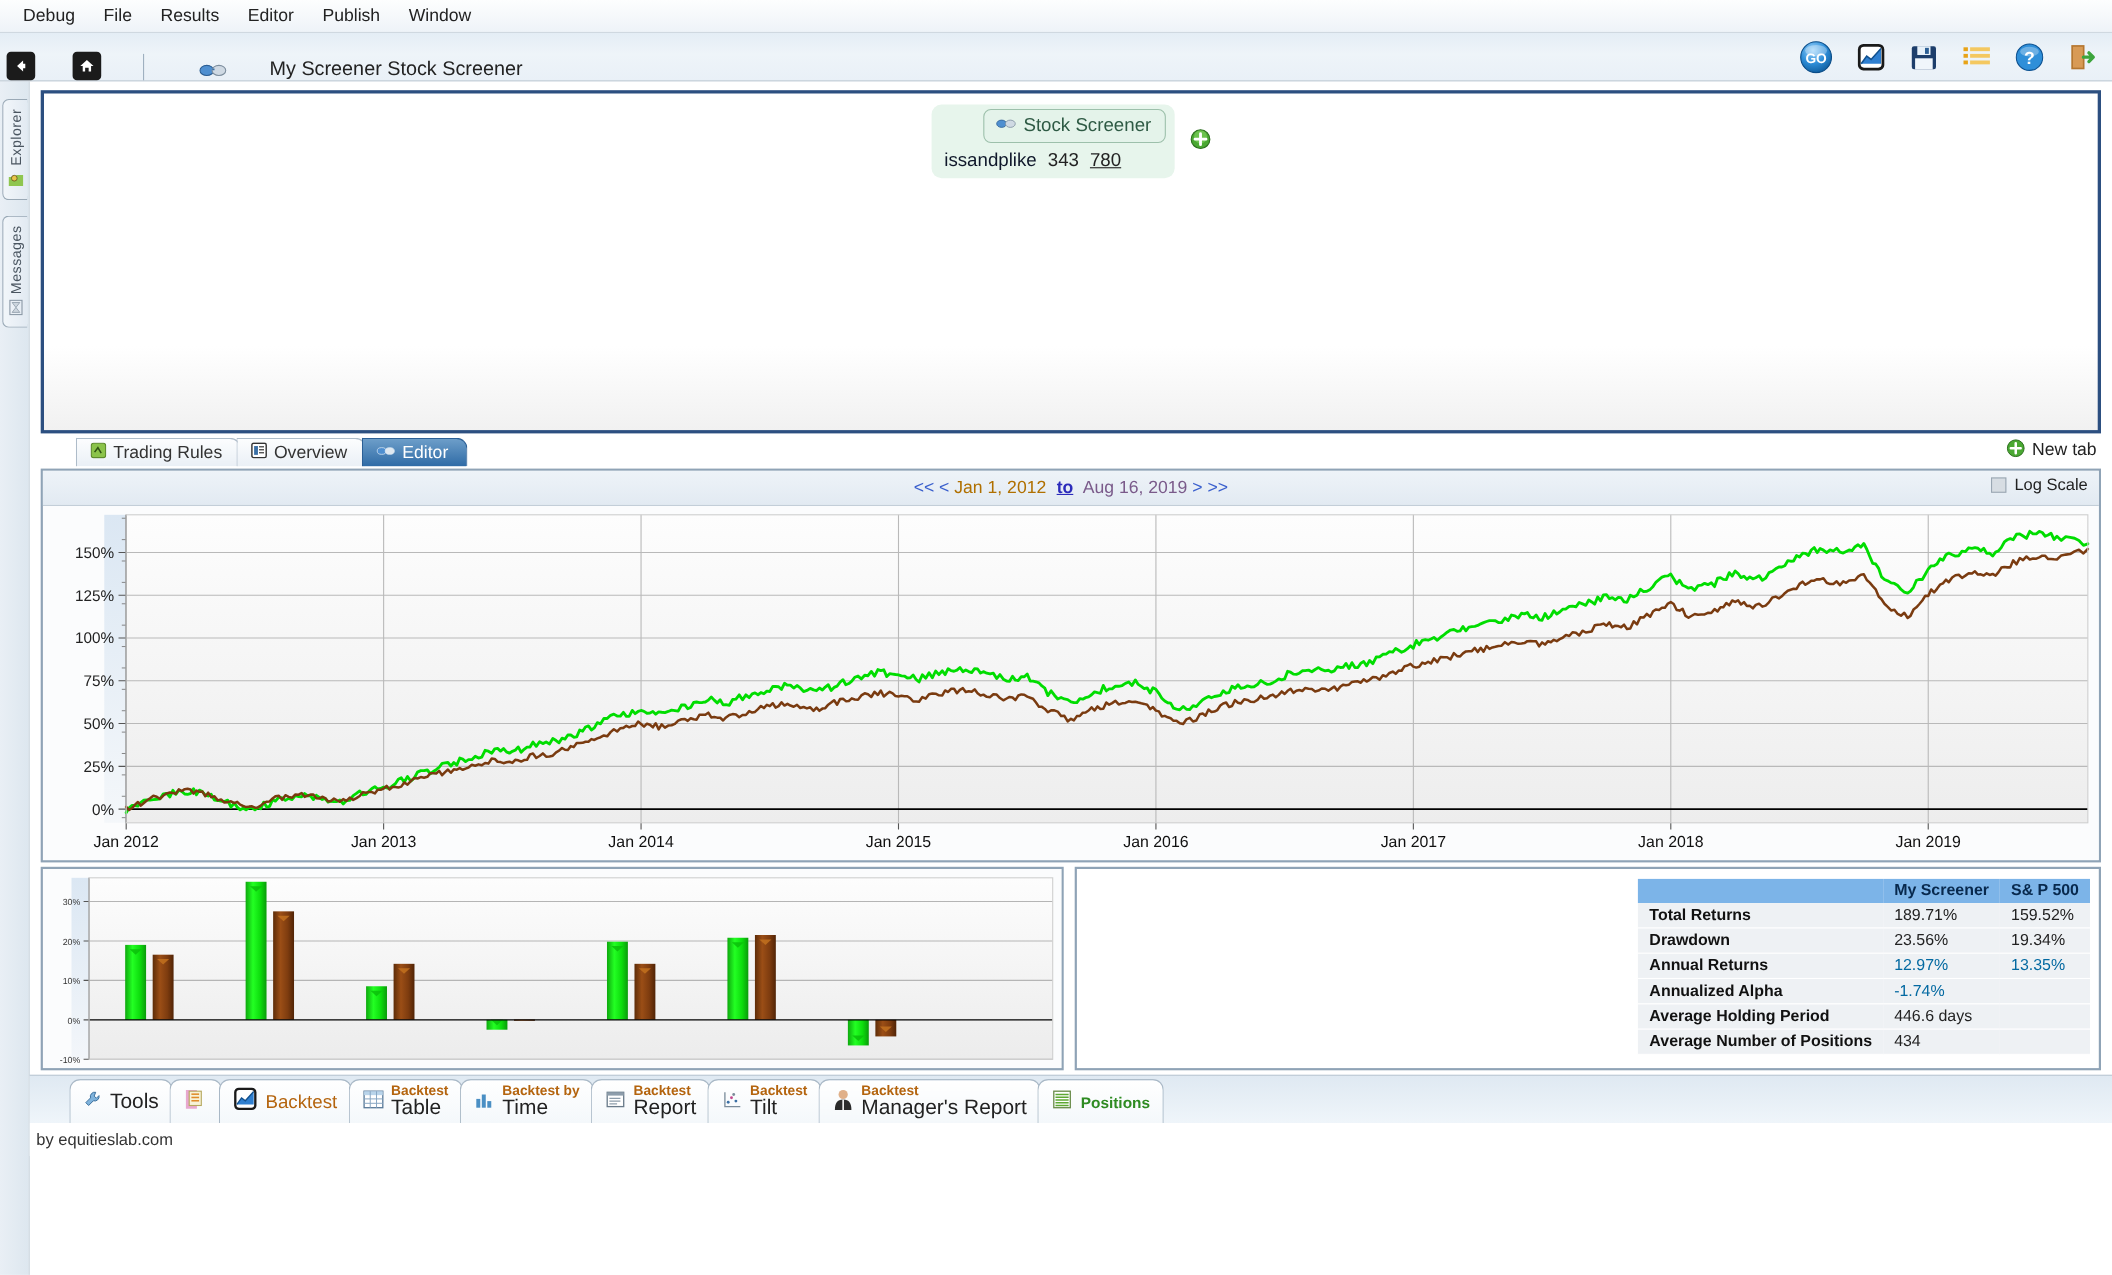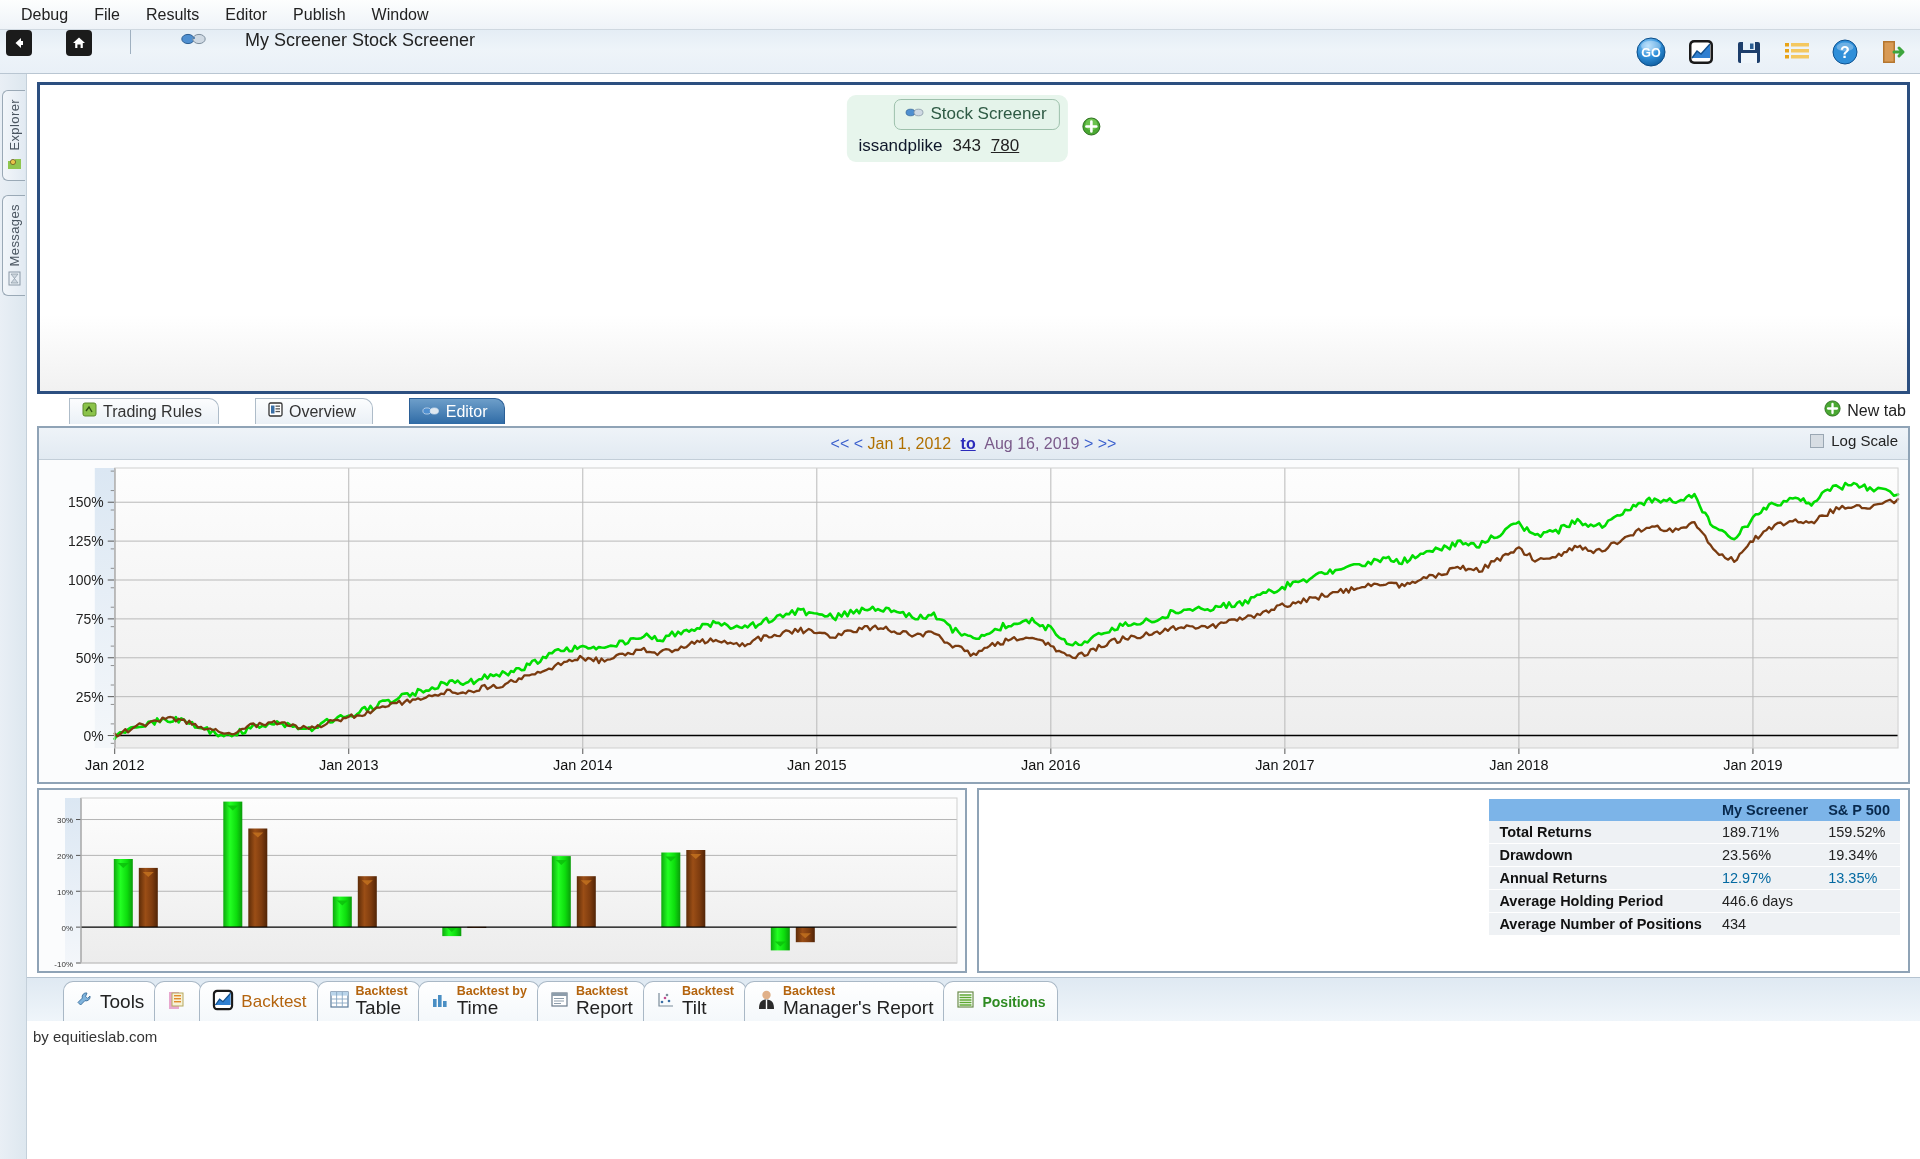--- a/index.html
+++ b/index.html
@@ -23,21 +23,21 @@
   .menu-item {
     font-size: 16px; color: #222;
     padding: 3px 13px; cursor: default;
     white-space: nowrap;
   }
 
   
   #toolbar {
     height: 44px;
     background: linear-gradient(to bottom, #e4edf5 0%, #eef4f9 45%, #e9f0f7 100%);
-    display: flex; align-items: flex-start;
+    display: flex; align-items: flex-end;
     border-bottom: 1px solid #b9c6d2;
     position: relative;
     gap: 28px;
   }
   .nav-btn {
     width: 26px; height: 26px;
     background: #1b1b1b;
     border-radius: 4px;
     margin-left: 6px;
     display: flex; align-items: center; justify-content: center;
@@ -120,21 +120,20 @@
   .code-ident { color: #0f172a; }
   .code-num { color: #222; margin-left: 10px; }
   .code-num.underline { text-decoration: underline; }
 
   
   #tabstrip {
     height: 30px; margin: 0 10px;
     display: flex; align-items: flex-end;
     position: relative;
     flex: 0 0 30px;
-    gap: 40px;
   }
   .etab {
     height: 26px; display: flex; align-items: center; gap: 6px;
     padding: 0 16px 0 12px;
     font-size: 16px; color: #333;
     background: linear-gradient(to bottom, #fcfdfe, #eaf0f6);
     border: 1px solid #aebcc9; border-bottom: none;
     border-radius: 0 10px 0 0;
     margin-right: -4px;
     cursor: pointer;
@@ -641,20 +640,25 @@
               <tr>
                 <td class="label">Drawdown</td>
                 <td class="val">23.56%</td>
                 <td class="val">19.34%</td>
               </tr>
               <tr class="brown">
                 <td class="label">Annual Returns</td>
                 <td class="val">12.97%</td>
                 <td class="val">13.35%</td>
               </tr>
+              <tr class="brown">
+                <td class="label">Annualized Alpha</td>
+                <td class="val">-1.74%</td>
+                <td class="empty"></td>
+              </tr>
               <tr>
                 <td class="label">Average Holding Period</td>
                 <td class="val">446.6 days</td>
                 <td class="empty"></td>
               </tr>
               <tr>
                 <td class="label">Average Number of Positions</td>
                 <td class="val">434</td>
                 <td class="empty"></td>
               </tr>

